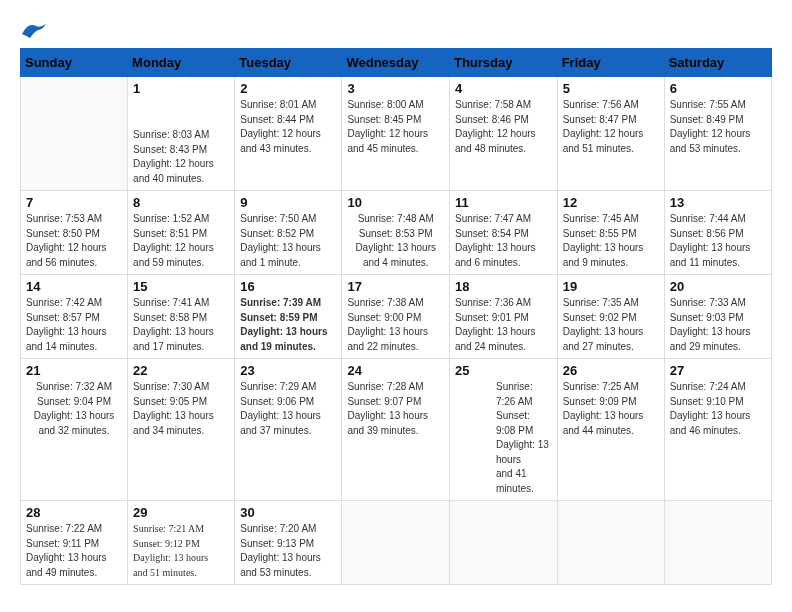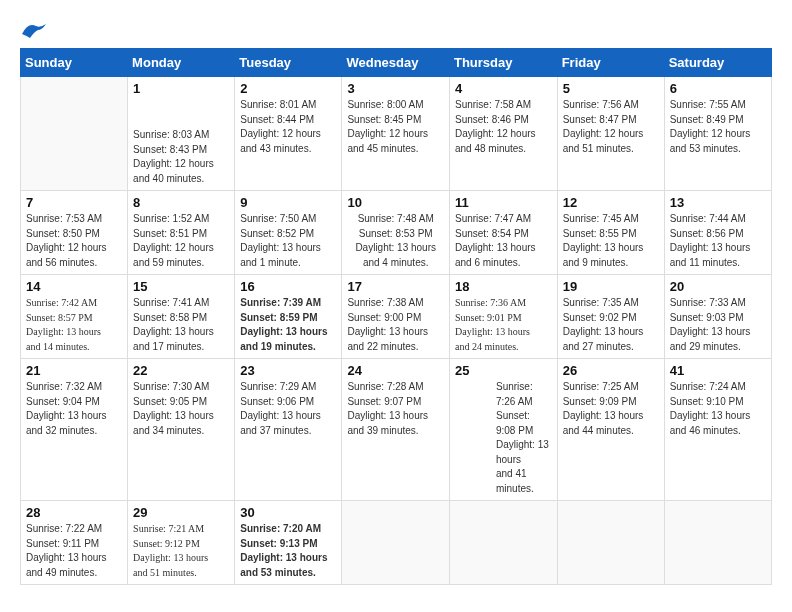--- a/index.html
+++ b/index.html
@@ -48,21 +48,21 @@
       font-size: 14px;
       color: #333;
     }
     .calendar {
       width: 100%;
       border-collapse: collapse;
       border: 1px solid #ccc;
     }
     .calendar th {
       background-color: #1565c0;
-      color: #ffffff;
+      color: #000000;
       font-size: 13px;
       font-weight: bold;
       padding: 6px 4px;
       text-align: left;
       border: 1px solid #1565c0;
     }
     .calendar td {
       vertical-align: top;
       padding: 4px 5px;
       font-size: 10px;
@@ -214,21 +214,21 @@
           <span class="day-num">13</span>
           <div class="day-info" style="white-space: pre-line;">Sunrise: 7:44 AM
 Sunset: 8:56 PM
 Daylight: 13 hours
 and 11 minutes.</div>
         </td>
       </tr>
       <tr class="week-row">
         <td>
           <span class="day-num">14</span>
-          <div class="day-info" style="white-space: pre-line; font-family: Liberation Serif, serif;">Sunrise: 7:42 AM
+          <div class="day-info" style="white-space: pre-line;">Sunrise: 7:42 AM
 Sunset: 8:57 PM
 Daylight: 13 hours
 and 14 minutes.</div>
         </td>
         <td>
           <span class="day-num">15</span>
           <div class="day-info" style="white-space: pre-line;">Sunrise: 7:41 AM
 Sunset: 8:58 PM
 Daylight: 13 hours
 and 17 minutes.</div>
@@ -242,21 +242,21 @@
         </td>
         <td>
           <span class="day-num">17</span>
           <div class="day-info" style="white-space: pre-line;">Sunrise: 7:38 AM
 Sunset: 9:00 PM
 Daylight: 13 hours
 and 22 minutes.</div>
         </td>
         <td>
           <span class="day-num">18</span>
-          <div class="day-info" style="white-space: pre-line; font-family: Liberation Serif, serif;">Sunrise: 7:36 AM
+          <div class="day-info" style="white-space: pre-line;">Sunrise: 7:36 AM
 Sunset: 9:01 PM
 Daylight: 13 hours
 and 24 minutes.</div>
         </td>
         <td>
           <span class="day-num">19</span>
           <div class="day-info" style="white-space: pre-line;">Sunrise: 7:35 AM
 Sunset: 9:02 PM
 Daylight: 13 hours
 and 27 minutes.</div>
@@ -265,21 +265,21 @@
           <span class="day-num">20</span>
           <div class="day-info" style="white-space: pre-line;">Sunrise: 7:33 AM
 Sunset: 9:03 PM
 Daylight: 13 hours
 and 29 minutes.</div>
         </td>
       </tr>
       <tr class="week-row">
         <td>
           <span class="day-num">21</span>
-          <div class="day-info" style="white-space: pre-line;">Sunrise: 7:32 AM
+          <div class="day-info" style="white-space: pre-line; text-align: center;">Sunrise: 7:32 AM
 Sunset: 9:04 PM
 Daylight: 13 hours
 and 32 minutes.</div>
         </td>
         <td>
           <span class="day-num">22</span>
           <div class="day-info" style="white-space: pre-line;">Sunrise: 7:30 AM
 Sunset: 9:05 PM
 Daylight: 13 hours
 and 34 minutes.</div>
@@ -306,21 +306,21 @@
 and 41 minutes.</div>
         </td>
         <td>
           <span class="day-num">26</span>
           <div class="day-info" style="white-space: pre-line;">Sunrise: 7:25 AM
 Sunset: 9:09 PM
 Daylight: 13 hours
 and 44 minutes.</div>
         </td>
         <td>
-          <span class="day-num">41</span>
+          <span class="day-num">27</span>
           <div class="day-info" style="white-space: pre-line;">Sunrise: 7:24 AM
 Sunset: 9:10 PM
 Daylight: 13 hours
 and 46 minutes.</div>
         </td>
       </tr>
       <tr class="week-row">
         <td>
           <span class="day-num">28</span>
           <div class="day-info" style="white-space: pre-line;">Sunrise: 7:22 AM
@@ -330,21 +330,21 @@
         </td>
         <td>
           <span class="day-num">29</span>
           <div class="day-info" style="white-space: pre-line; font-family: Liberation Serif, serif;">Sunrise: 7:21 AM
 Sunset: 9:12 PM
 Daylight: 13 hours
 and 51 minutes.</div>
         </td>
         <td>
           <span class="day-num">30</span>
-          <div class="day-info" style="white-space: pre-line; font-weight: bold;">Sunrise: 7:20 AM
+          <div class="day-info" style="white-space: pre-line;">Sunrise: 7:20 AM
 Sunset: 9:13 PM
 Daylight: 13 hours
 and 53 minutes.</div>
         </td>
         <td class="empty"></td>
         <td class="empty"></td>
         <td class="empty"></td>
         <td class="empty"></td>
       </tr>
     </tbody>

